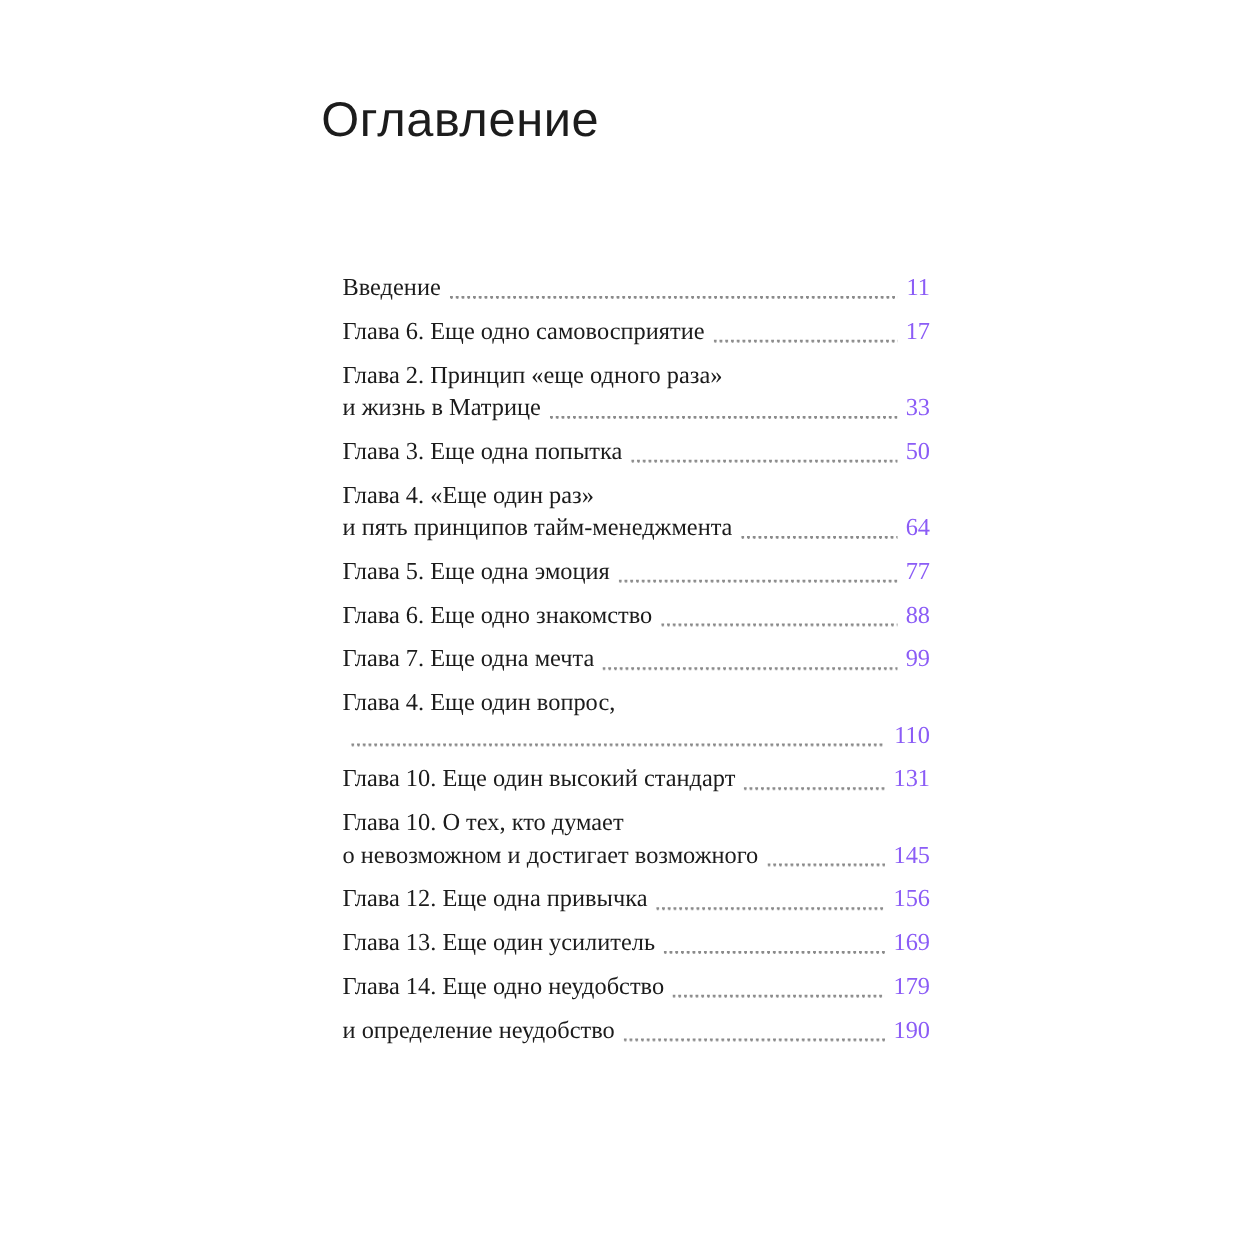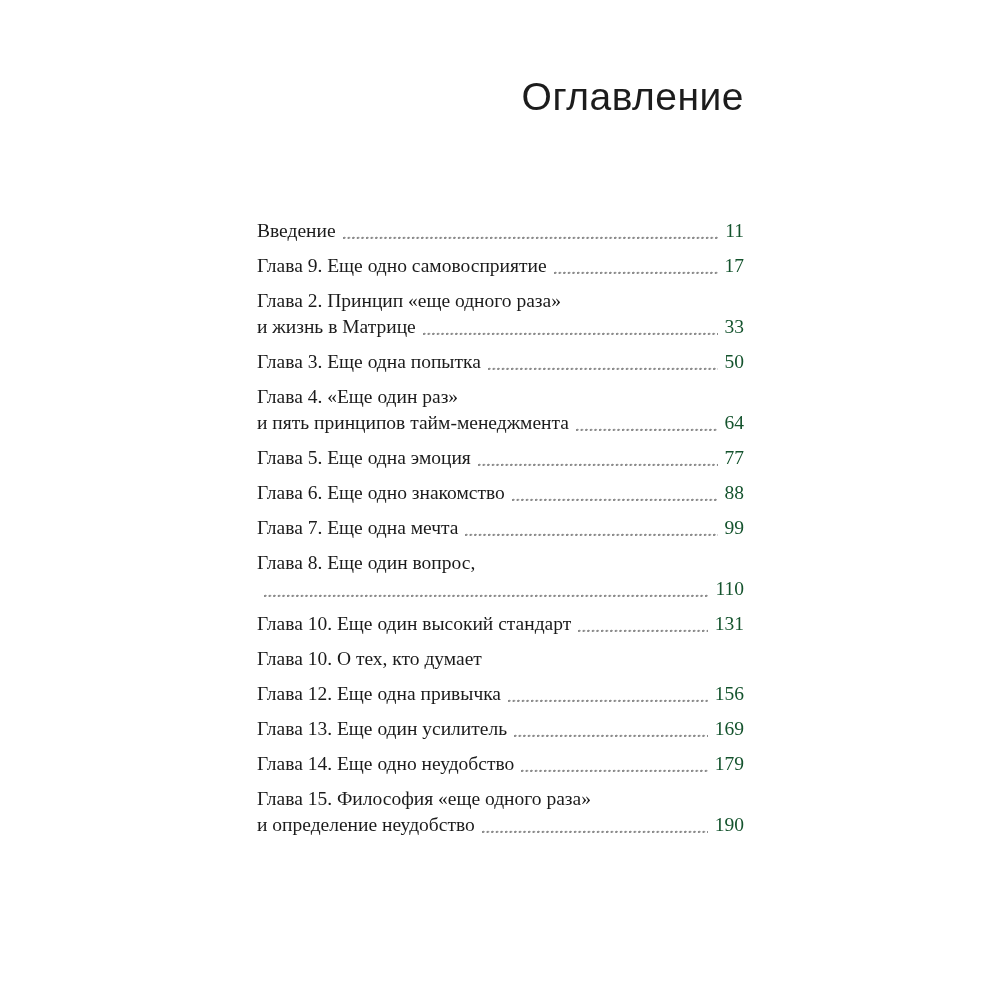--- a/index.html
+++ b/index.html
@@ -21,30 +21,30 @@
     width: 487px;
   }
   .title {
     font-family: "Liberation Sans", "DejaVu Sans", sans-serif;
     font-size: 39px;
     font-weight: 400;
     color: #1c1c1c;
     margin: 0 0 0 0;
     letter-spacing: 0.5px;
     line-height: 1.1;
-    text-align: right;
   }
   .entries {
     margin-top: 99px;
     font-family: "Liberation Serif", "DejaVu Serif", serif;
     font-size: 19.5px;
     color: #1b1b1b;
   }
   .entry {
     margin-bottom: 9px;
+    margin-left: 17px;
   }
   .entry-line {
     line-height: 26px;
     white-space: nowrap;
   }
   .entry-last {
     display: flex;
     align-items: baseline;
     line-height: 26px;
   }
@@ -57,41 +57,41 @@
     height: 4px;
     margin: 0 7px 4px 7px;
     background-image: radial-gradient(circle at 1.2px 1.8px, #8b8b8b 1.05px, rgba(0,0,0,0) 1.4px);
     background-size: 4.6px 4px;
     background-repeat: repeat-x;
     background-position: left bottom;
     min-width: 12px;
   }
   .pagenum {
     white-space: nowrap;
-    color: #14532d;
+    color: #8b5cf6;
   }
 </style>
 </head>
 <body>
 
 <div class="page">
   <div class="content">
     <h1 class="title">Оглавление</h1>
     <div class="entries" id="entries">
   <div class="entry">
     <div class="entry-last">
       <span class="entry-text">Введение</span>
       <span class="leader"></span>
       <span class="pagenum">11</span>
     </div>
   </div>
 
   <div class="entry">
     <div class="entry-last">
-      <span class="entry-text">Глава 9. Еще одно самовосприятие</span>
+      <span class="entry-text">Глава 6. Еще одно самовосприятие</span>
       <span class="leader"></span>
       <span class="pagenum">17</span>
     </div>
   </div>
 
   <div class="entry">
     <div class="entry-line">Глава 2. Принцип «еще одного раза»</div>
           <div class="entry-last">
       <span class="entry-text">и жизнь в Матрице</span>
       <span class="leader"></span>
@@ -134,38 +134,43 @@
 
   <div class="entry">
     <div class="entry-last">
       <span class="entry-text">Глава 7. Еще одна мечта</span>
       <span class="leader"></span>
       <span class="pagenum">99</span>
     </div>
   </div>
 
   <div class="entry">
-    <div class="entry-line">Глава 8. Еще один вопрос,</div>
+    <div class="entry-line">Глава 4. Еще один вопрос,</div>
           <div class="entry-last">
       <span class="leader"></span>
       <span class="pagenum">110</span>
     </div>
   </div>
 
 
   <div class="entry">
     <div class="entry-last">
       <span class="entry-text">Глава 10. Еще один высокий стандарт</span>
       <span class="leader"></span>
       <span class="pagenum">131</span>
     </div>
   </div>
 
   <div class="entry">
     <div class="entry-line">Глава 10. О тех, кто думает</div>
+          <div class="entry-last">
+      <span class="entry-text">о невозможном и достигает возможного</span>
+      <span class="leader"></span>
+      <span class="pagenum">145</span>
+    </div>
   </div>
 
   <div class="entry">
     <div class="entry-last">
       <span class="entry-text">Глава 12. Еще одна привычка</span>
       <span class="leader"></span>
       <span class="pagenum">156</span>
     </div>
   </div>
 
@@ -179,21 +184,20 @@
 
   <div class="entry">
     <div class="entry-last">
       <span class="entry-text">Глава 14. Еще одно неудобство</span>
       <span class="leader"></span>
       <span class="pagenum">179</span>
     </div>
   </div>
 
   <div class="entry">
-    <div class="entry-line">Глава 15. Философия «еще одного раза»</div>
           <div class="entry-last">
       <span class="entry-text">и определение неудобство</span>
       <span class="leader"></span>
       <span class="pagenum">190</span>
     </div>
   </div>
 </div>
   </div>
 </div>
 

